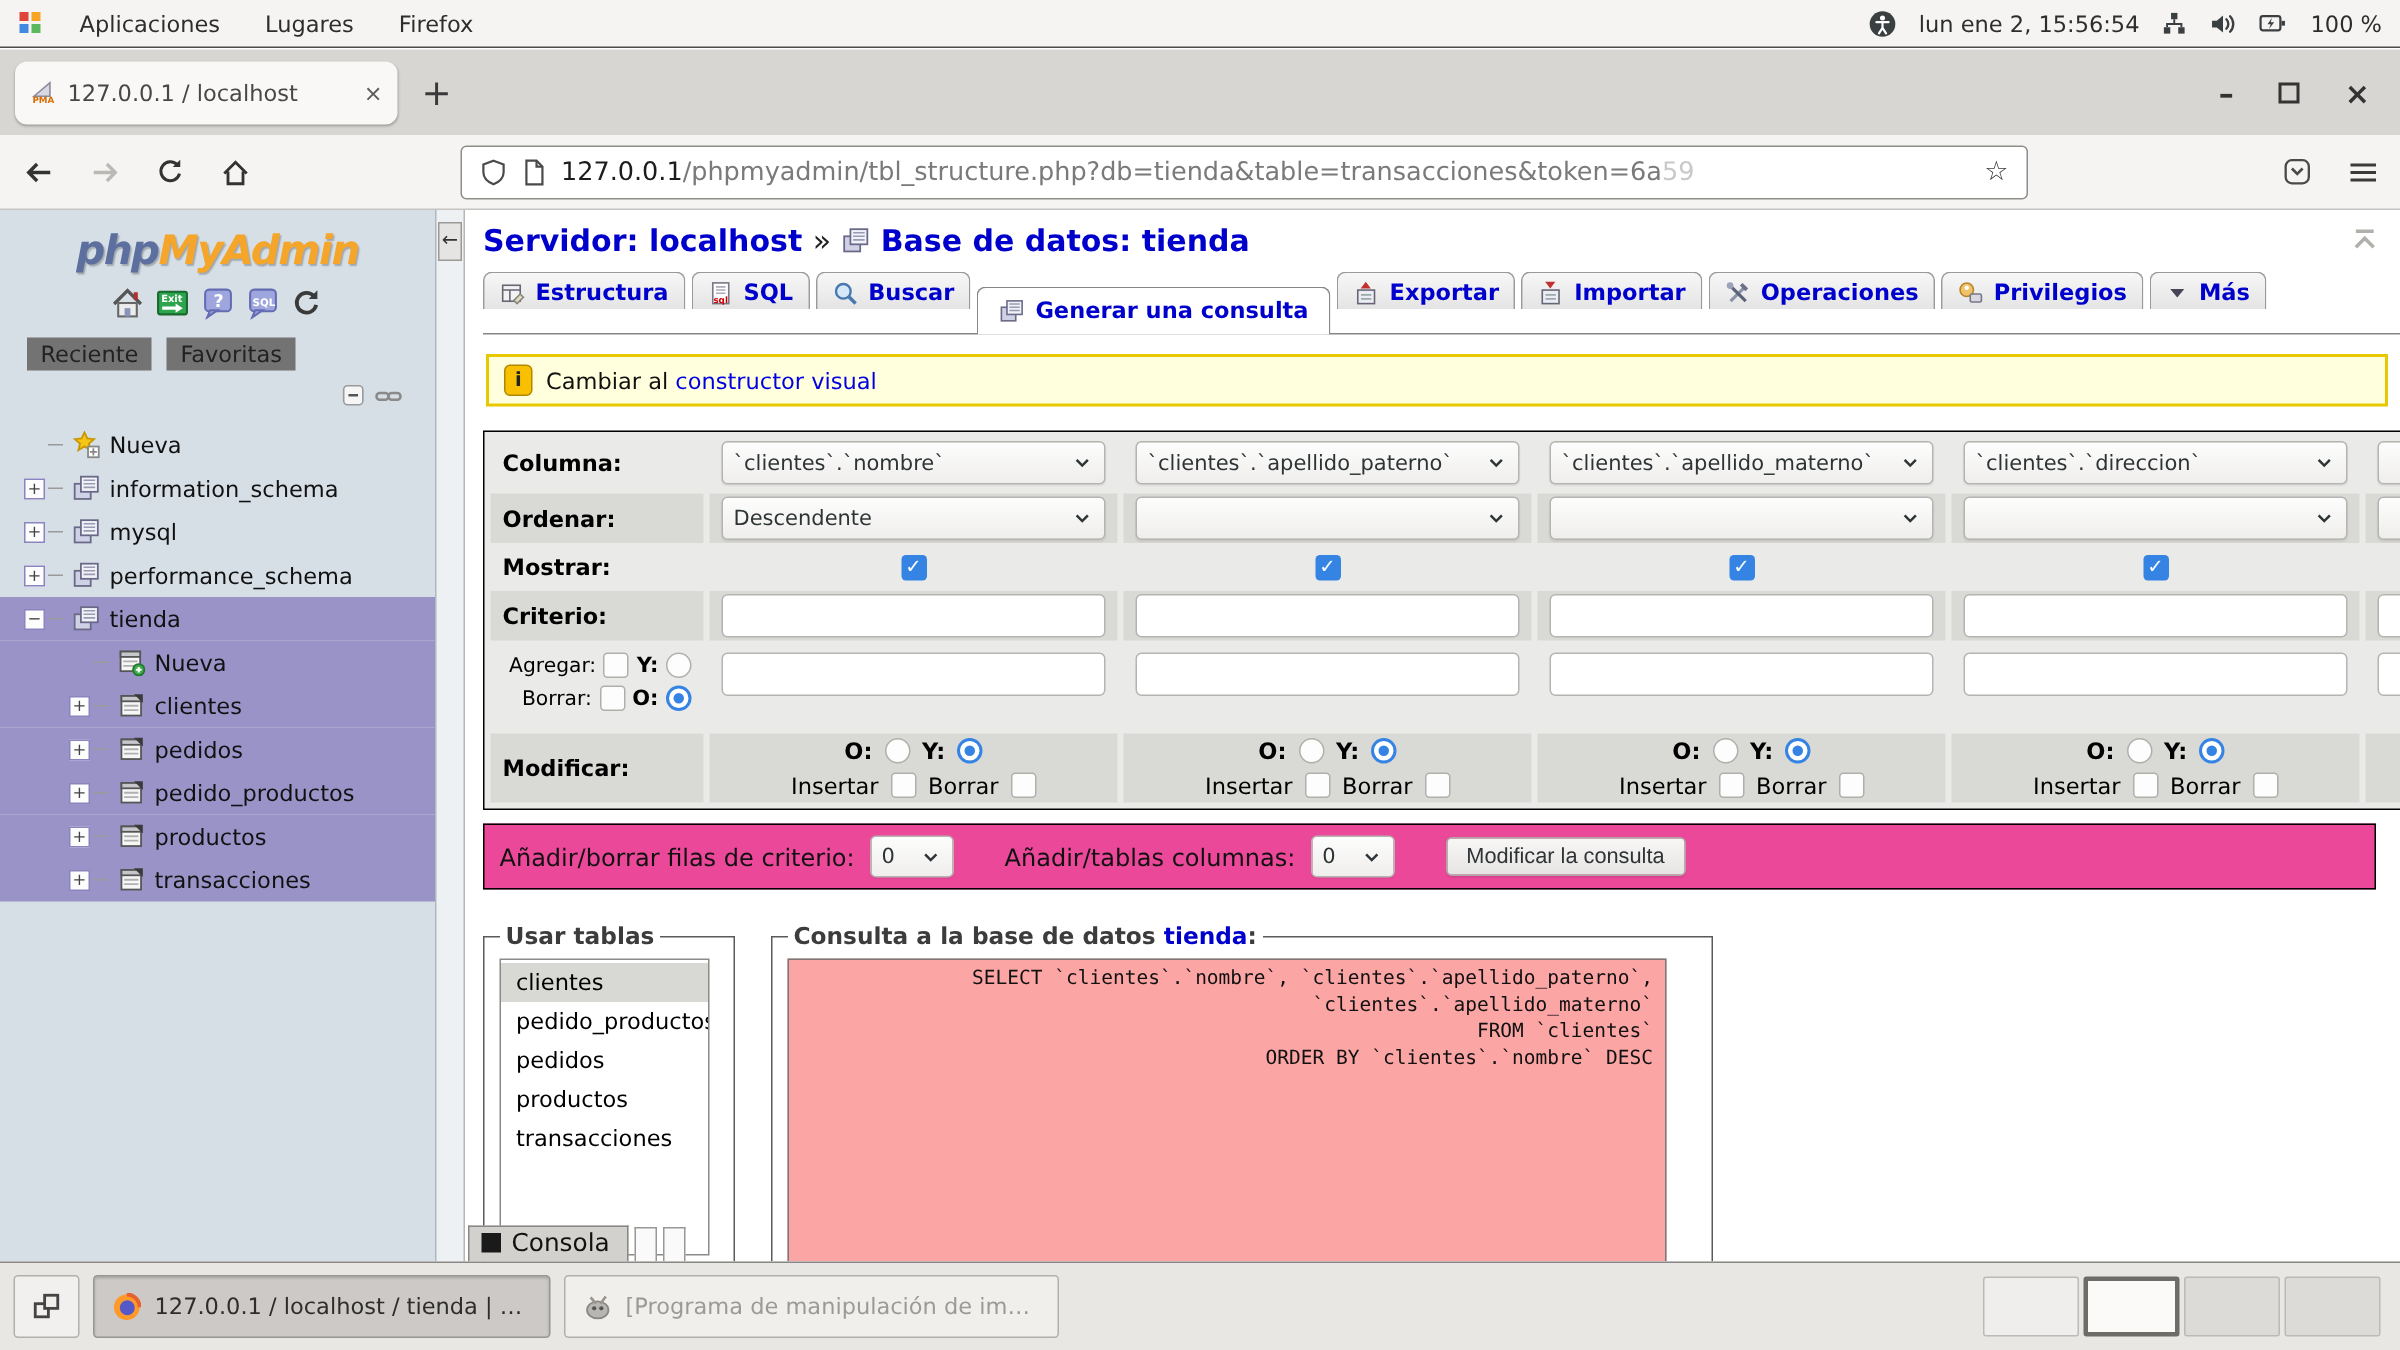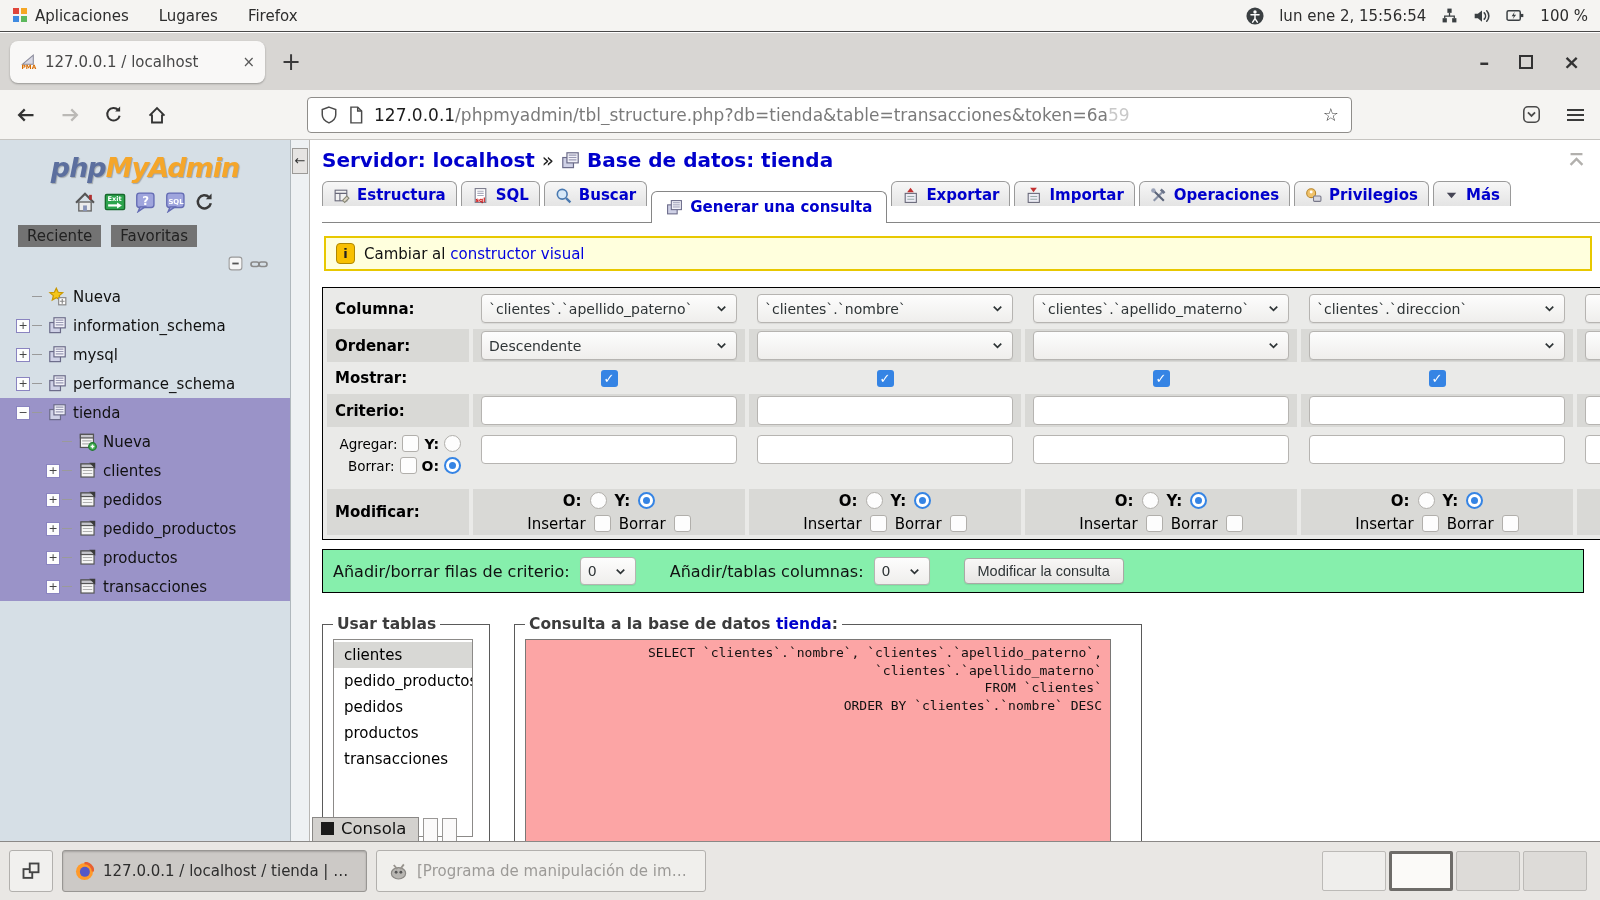--- a/index.html
+++ b/index.html
@@ -4,21 +4,21 @@
 <style>
   html,body{margin:0;padding:0;background:#555;}
   .desktop{position:relative;width:1600px;height:900px;overflow:hidden;background:#fff;
     font-family:"DejaVu Sans",sans-serif;-webkit-font-smoothing:antialiased;}
 
   
   .gnome-topbar{position:absolute;top:0;left:0;right:0;height:32px;background:#f5f4f2;
     border-bottom:1px solid #4a4a4a;display:flex;align-items:center;justify-content:space-between;
     padding:0 12px;box-sizing:border-box;z-index:50;}
   .topbar-menus{display:flex;align-items:center;gap:30px;font-size:15px;color:#2d2d2d;}
-  .topbar-menu{display:flex;align-items:flex-start;gap:7px;cursor:default;}
+  .topbar-menu{display:flex;align-items:flex-start;gap:25px;cursor:default;}
   .topbar-status{display:flex;align-items:center;gap:15px;font-size:15px;color:#2d2d2d;}
   .sicon{display:inline-flex;align-items:center;}
 
   
   .browser{position:absolute;top:33px;left:0;right:0;bottom:59px;display:flex;flex-direction:column;background:#fff;}
   .tabbar{height:57px;background:#d8d6d3;display:flex;align-items:center;padding:0 10px;position:relative;flex:none;}
   .fftab{width:255px;height:42px;background:#f9f8f7;border-radius:8px;display:flex;align-items:center;
     gap:8px;padding:0 10px;box-sizing:border-box;box-shadow:0 1px 2px rgba(0,0,0,.3);}
   .fftab-title{flex:1;font-size:15px;color:#474747;white-space:nowrap;overflow:hidden;}
   .fftab-close{color:#5a5a5a;font-size:15px;}
@@ -112,21 +112,21 @@
   .rb.on{background:#fff;border:2px solid #3584e4;}
   .rb.on::after{content:"";position:absolute;left:3px;top:3px;width:7px;height:7px;border-radius:50%;background:#3584e4;}
   .rb.off{background:#fdfdfd;border:1px solid #b1afab;}
   .addrow-lines{display:flex;flex-direction:column;align-items:flex-end;gap:5px;width:100%;font-size:13.5px;}
   .addrow-line{display:flex;align-items:center;gap:5px;}
   .addrow-line b{font-size:14px;}
   .modcell{flex-direction:column;justify-content:center;gap:5px;}
   .modline{display:flex;align-items:center;gap:8px;}
 
   
-  .controls-bar{margin-top:9px;width:1262px;box-sizing:border-box;border:1px solid #000;background:#86efac;
+  .controls-bar{margin-top:9px;width:1262px;box-sizing:border-box;border:1px solid #000;background:#ec4899;
     display:flex;align-items:center;gap:10px;padding:7px 10px;font-size:16px;color:#111;}
   .gsel.small{width:56px;height:28px;flex:none;}
   .gbtn{background:linear-gradient(#f8f7f6,#e7e5e3);border:1px solid #aaa8a5;border-radius:4px;padding:4px 13px;
     font-size:14.5px;color:#2e3436;box-shadow:0 1px 1px rgba(0,0,0,.08);white-space:nowrap;}
 
   
   .fsets{display:flex;align-items:flex-start;gap:24px;margin-top:22px;}
   fieldset{border:1px solid #5a5a5a;padding:6px 10px 10px;margin:0;}
   fieldset legend{font-weight:bold;color:#3c3c3c;font-size:15.5px;padding:0 4px;}
   .fs-tables{width:168px;box-sizing:border-box;}
@@ -620,31 +620,31 @@
         <div class="notice">
           <span class="info-badge">i</span>
           <span><span>Cambiar al</span> <a href="#">constructor visual</a></span>
         </div>
 
         <div class="qbe">
           <div class="qbe-grid" id="qbe-grid">
               <div class="qcell labelc rh1">Columna:</div>
               <div class="qcell  rh1">
                 <span class="gsel">
-                  <span class="val">`clientes`.`apellido_paterno`</span>
+                  <span class="val">`clientes`.`nombre`</span>
                   <span class="sicon">
                     <svg width="15" height="15" viewBox="0 0 16 16">
                       <path d="M4 6l4 4 4-4" fill="none" stroke="#2e3436" stroke-width="1.8"></path>
                     </svg>
                   </span>
                 </span>
               </div>
               <div class="qcell  rh1">
                 <span class="gsel">
-                  <span class="val">`clientes`.`nombre`</span>
+                  <span class="val">`clientes`.`apellido_paterno`</span>
                   <span class="sicon">
                     <svg width="15" height="15" viewBox="0 0 16 16">
                       <path d="M4 6l4 4 4-4" fill="none" stroke="#2e3436" stroke-width="1.8"></path>
                     </svg>
                   </span>
                 </span>
               </div>
               <div class="qcell  rh1">
                 <span class="gsel">
                   <span class="val">`clientes`.`apellido_materno`</span>

